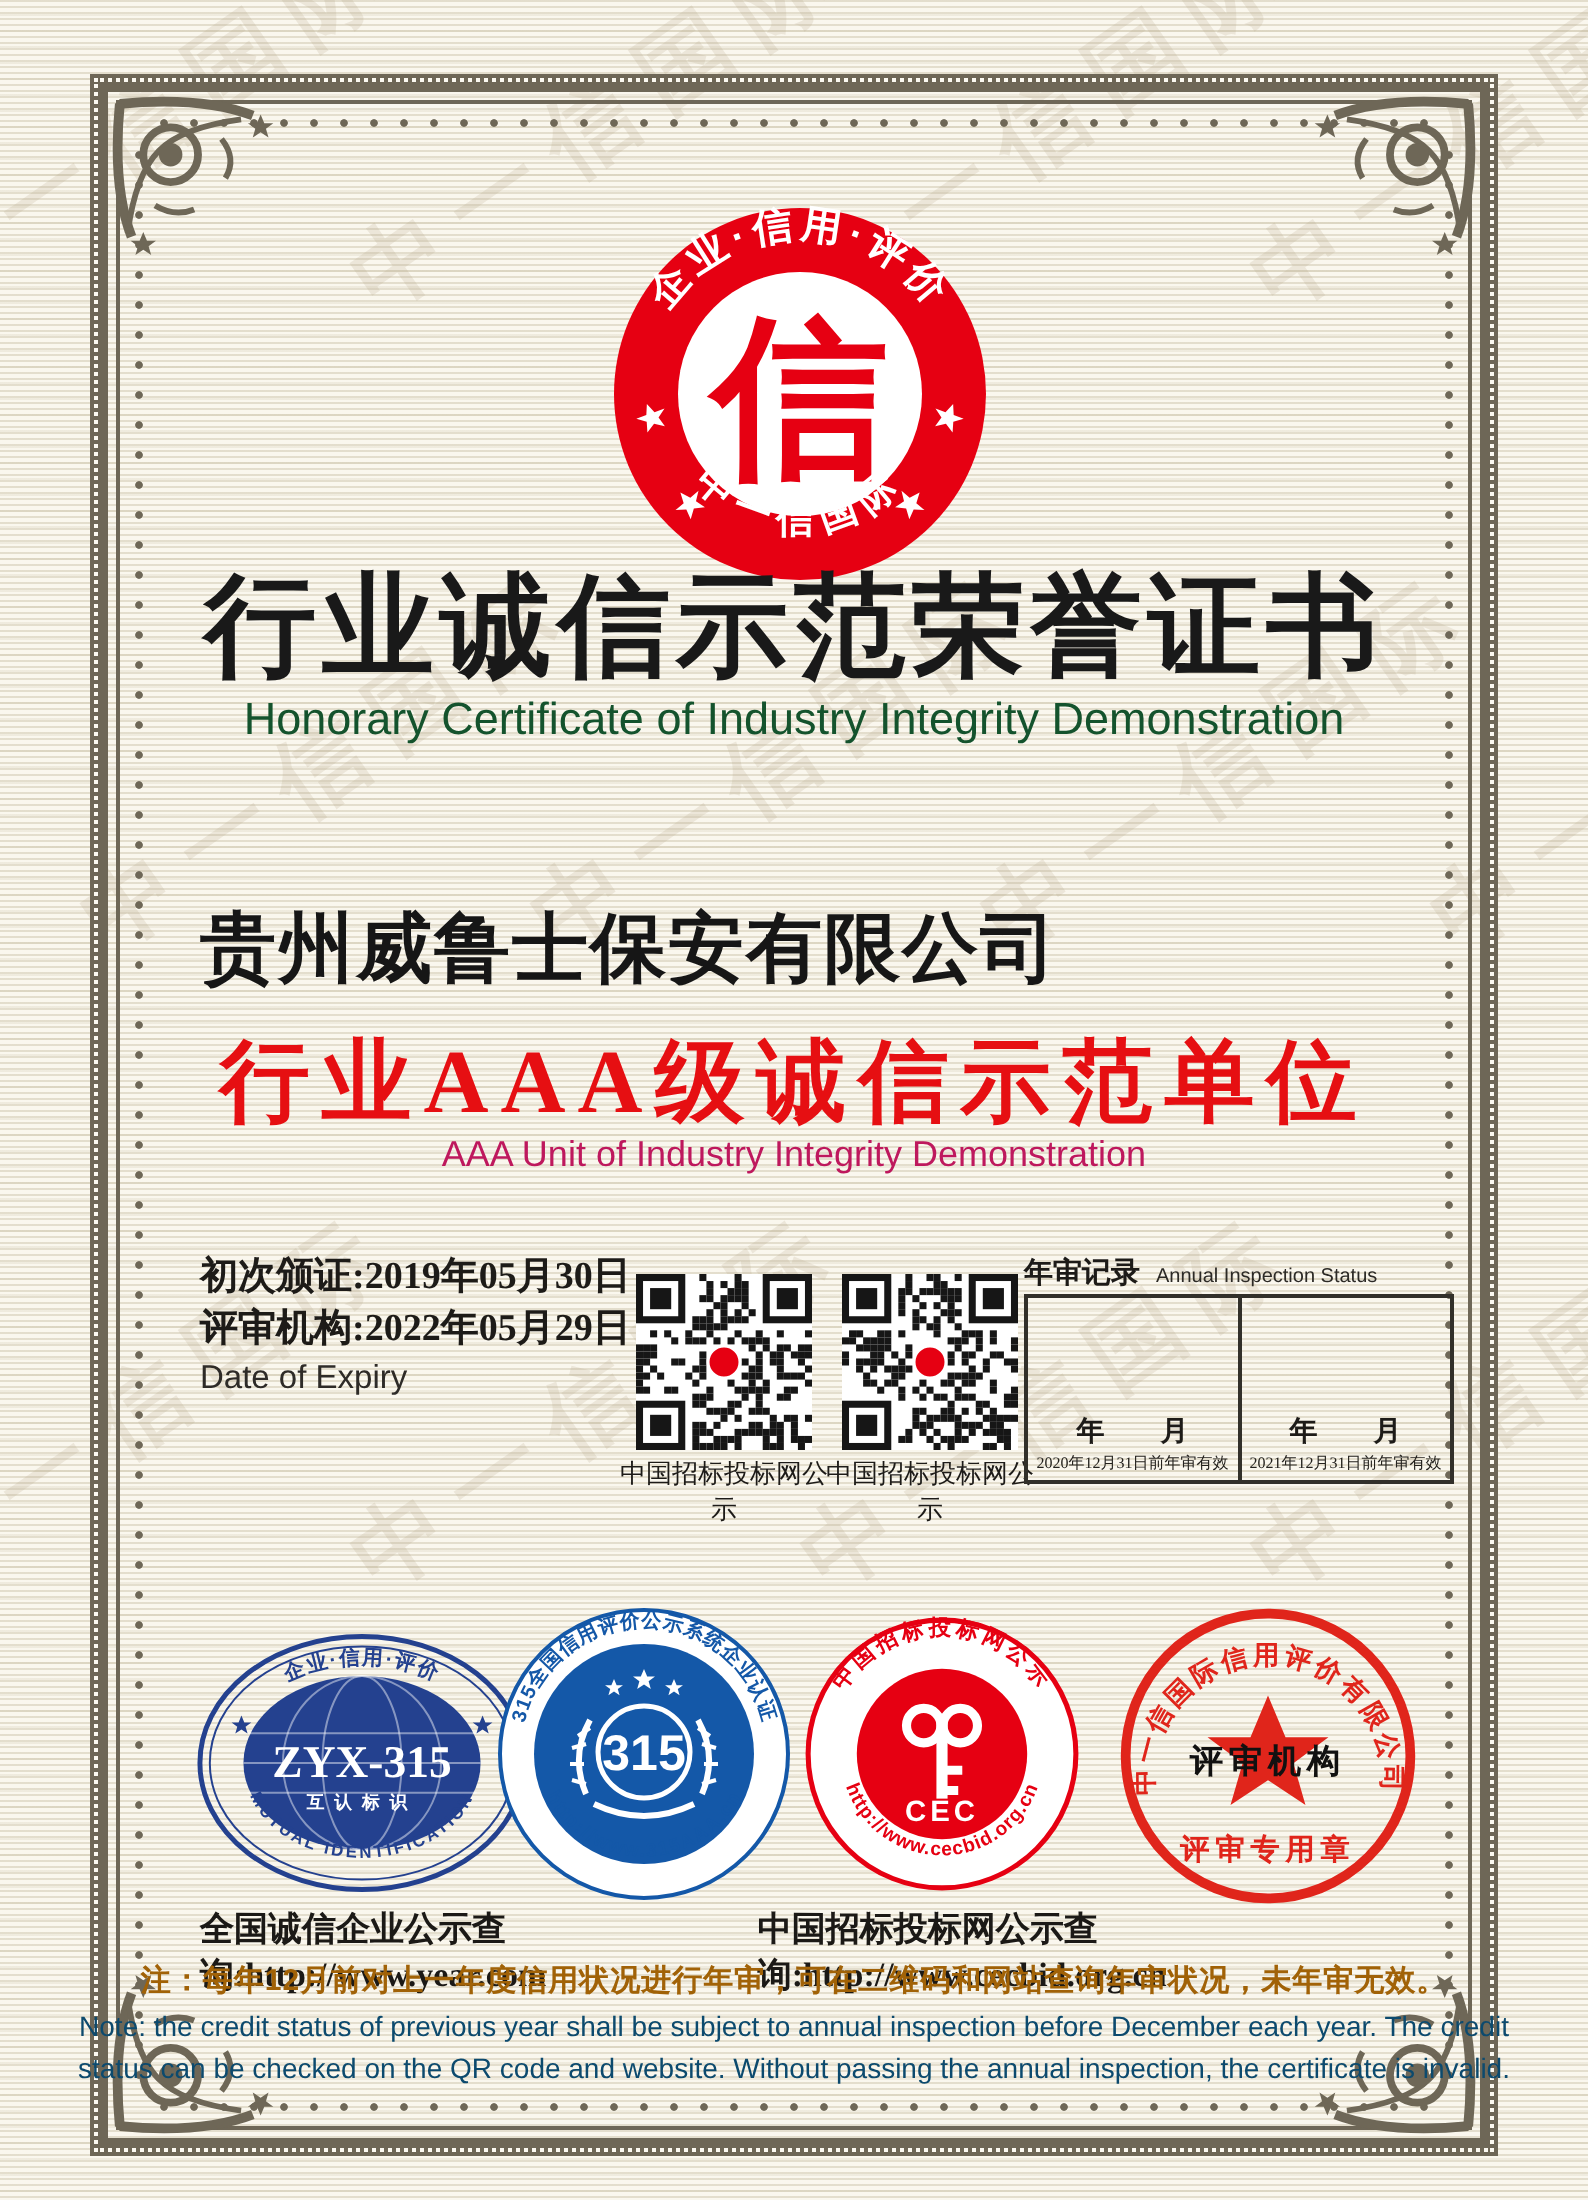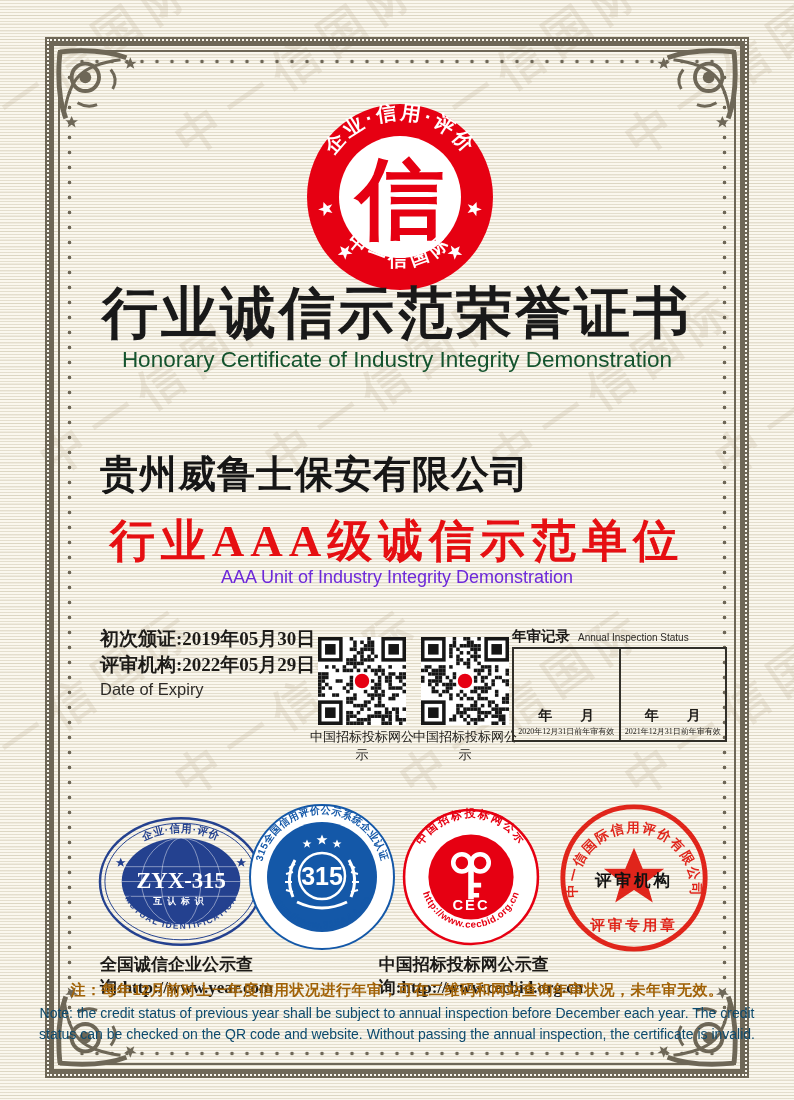--- a/index.html
+++ b/index.html
@@ -37,21 +37,21 @@
   .main-title{top:282px;left:0;right:0;text-align:center;font-size:56px;font-weight:900;
     color:#191919;letter-spacing:3px;line-height:62px;}
   .sub-title{top:347px;left:0;right:0;text-align:center;font-size:22.5px;color:#14532d;}
   .code-block{top:390px;right:74px;text-align:left;}
   .code-cn{font-size:20px;font-weight:700;color:#1a1a1a;}
   .code-en{font-size:14.5px;color:#3c3c3c;margin-top:2px;}
   .company{top:449px;left:100px;font-size:38px;font-weight:800;color:#161616;letter-spacing:1px;}
   .award-cn{top:511px;left:0;right:0;text-align:center;
     font-family:"Liberation Serif","DejaVu Serif",serif;font-weight:900;font-size:45px;
     color:#e60f12;letter-spacing:6px;}
-  .award-en{top:567px;left:0;right:0;text-align:center;font-size:18px;color:#6d28d9;}
+  .award-en{top:567px;left:0;right:0;text-align:center;font-size:18px;color:#be185d;}
   .details{top:626px;left:100px;}
   .d-cn{font-family:"Liberation Serif","DejaVu Serif",serif;font-weight:700;font-size:19px;
     color:#1d1b18;line-height:26px;}
   .d-en{font-size:16.5px;color:#2e2b28;line-height:22px;}
   .qr{width:88px;height:88px;top:637px;background:#fff;}
   .qr1{left:318px;} .qr2{left:421px;}
   .qr-cap{top:728px;width:116px;text-align:center;
     font-family:"Liberation Serif","DejaVu Serif",serif;font-size:13px;color:#1d1b18;}
   .qc1{left:304px;} .qc2{left:407px;}
   .insp-title{top:627px;left:512px;}

